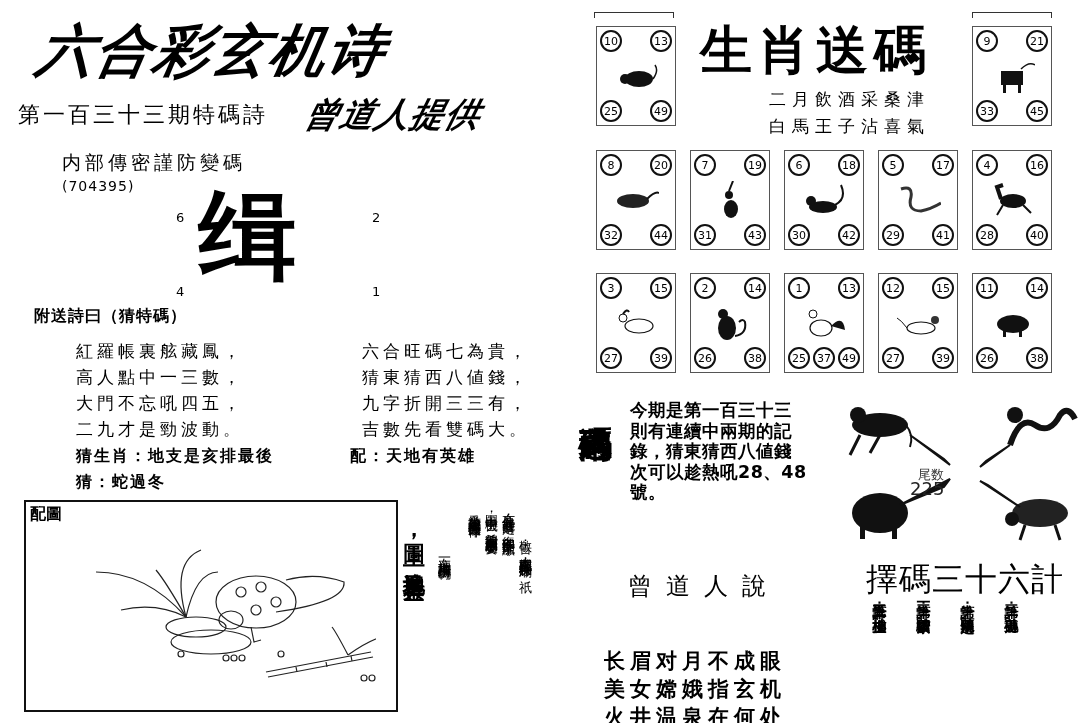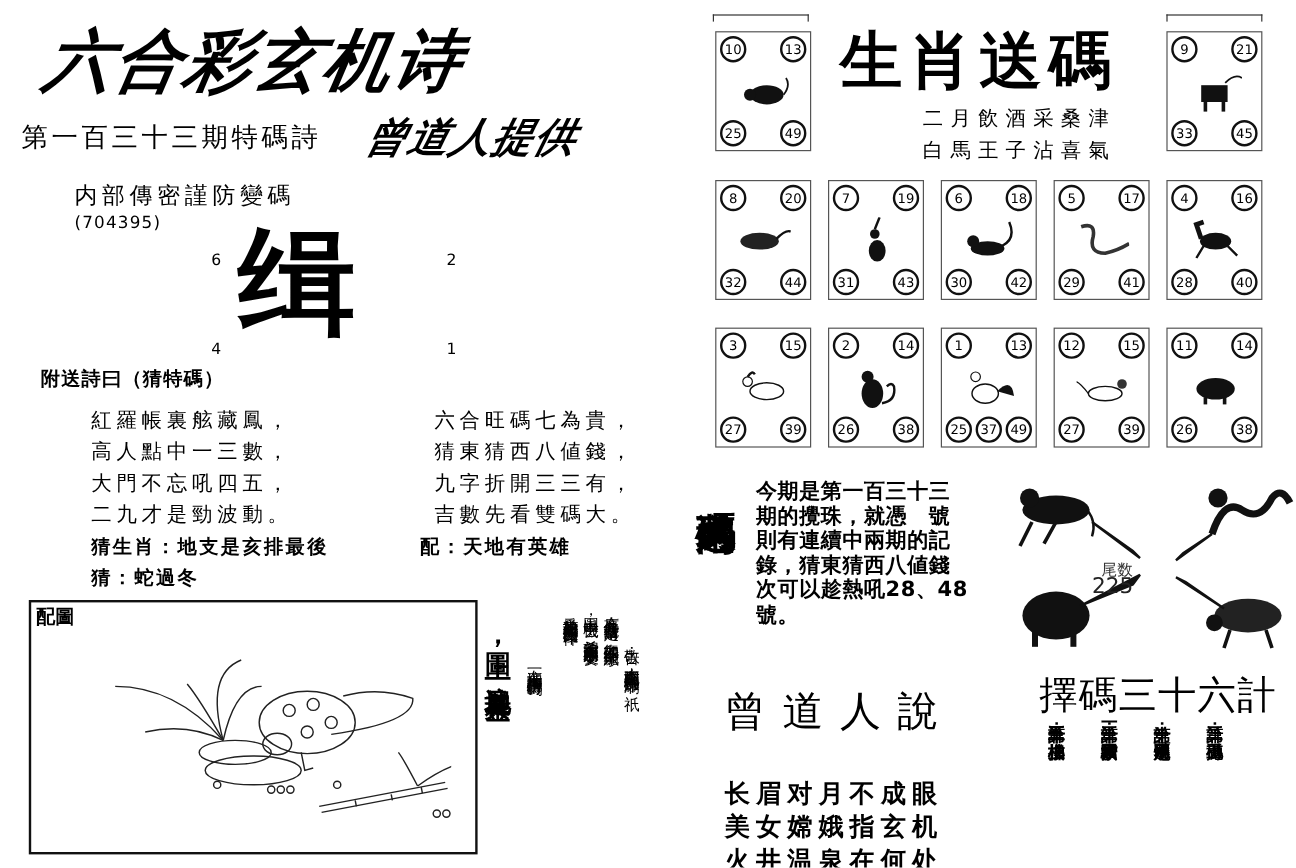--- a/index.html
+++ b/index.html
@@ -41,21 +41,21 @@
   .n-bm { left: 28px; bottom: 3px; }
   .animal { position: absolute; left: 18px; top: 30px; width: 44px; height: 40px; }
 
   .insider-title { left: 576px; top: 400px; font-size: 34px; font-weight: 900; line-height: 40px; writing-mode: vertical-rl; text-orientation: upright; font-family: "DejaVu Sans", sans-serif; }
   .insider-text { left: 630px; top: 400px; width: 210px; font-size: 17.5px; font-weight: bold; line-height: 20.5px; font-family: "DejaVu Sans", sans-serif; letter-spacing: 0.5px; }
   .insider-text span { display: block; white-space: nowrap; }
 
   .tail-label { left: 918px; top: 466px; font-size: 13px; font-family: "DejaVu Sans", sans-serif; color: #333; }
   .tail-num { left: 910px; top: 478px; font-size: 18px; font-family: "DejaVu Sans", sans-serif; color: #222; }
 
-  .saying-title { left: 604px; top: 570px; font-size: 34px; letter-spacing: 14px; }
+  .saying-title { left: 628px; top: 570px; font-size: 24px; letter-spacing: 14px; }
   .saying-lines { left: 604px; top: 604px; font-size: 21px; font-weight: bold; line-height: 28px; letter-spacing: 5px; margin-top: 43px; }
   .saying-lines span { display: block; white-space: nowrap; }
 
   .strategy-title { left: 866px; top: 558px; font-size: 32px; font-weight: 400; letter-spacing: 1px; font-family: "DejaVu Sans", sans-serif; }
   .strategy-col { font-size: 14px; font-weight: bold; line-height: 16px; font-family: "DejaVu Sans", sans-serif; writing-mode: vertical-rl; text-orientation: upright; height: 130px; }
 </style>
 </head>
 <body>
 
 <div class="abs main-title">六合彩玄机诗</div>
@@ -283,21 +283,20 @@
       <rect x="12" y="27" width="3" height="6" fill="#111"></rect>
       <rect x="28" y="27" width="3" height="6" fill="#111"></rect>
     </svg>
   <div class="num n-bl">26</div>
   <div class="num n-br">38</div>
 </div>
 
 <div class="abs insider-title">內幕透碼</div>
 <div class="abs insider-text">
   <span>今期是第一百三十三</span>
-  <span>期的攪珠，就憑　號</span>
   <span>則有連續中兩期的記</span>
   <span>錄，猜東猜西八値錢</span>
   <span>次可以趁熱吼28、48</span>
   <span>號。</span>
 </div>
 
 <svg class="abs" style="left:840px;top:395px;" width="240" height="150" viewBox="0 0 240 150">
   <g>
     <ellipse cx="40" cy="30" rx="28" ry="12" fill="#111"></ellipse>
     <circle cx="18" cy="20" r="8" fill="#111"></circle>

